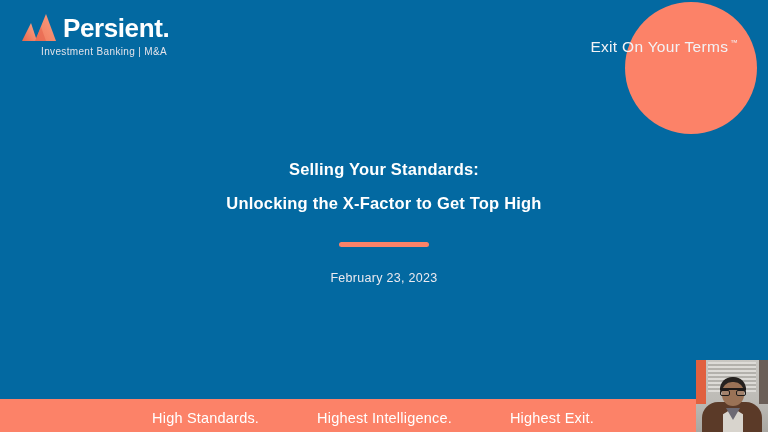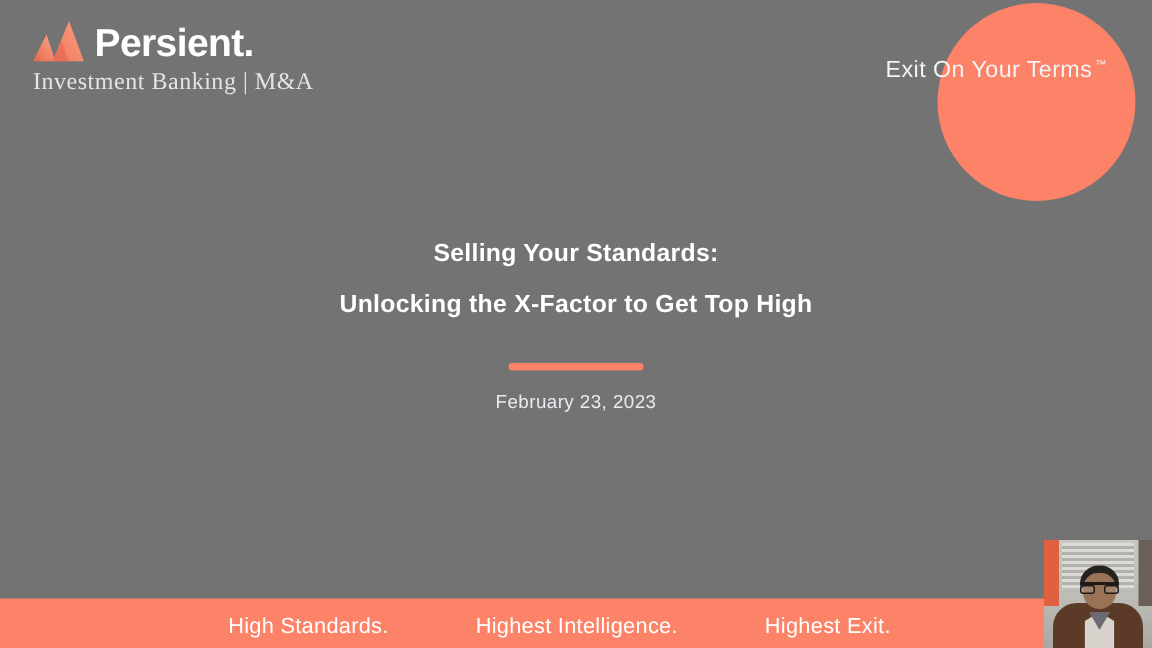--- a/index.html
+++ b/index.html
@@ -8,21 +8,21 @@
     background: #2b2b38;
   }
   body {
     font-family: "Liberation Sans", sans-serif;
   }
   #slide {
     position: relative;
     width: 768px;
     height: 432px;
     overflow: hidden;
-    background: #737373;
+    background: #0369a1;
   }
 
   
   .accent-circle {
     position: absolute;
     left: 625px;
     top: 2px;
     width: 132px;
     height: 132px;
     border-radius: 50%;
@@ -51,26 +51,25 @@
   .logo-word {
     font-size: 26px;
     font-weight: bold;
     color: #ffffff;
     letter-spacing: -0.4px;
     line-height: 1;
     white-space: nowrap;
   }
   .logo-tagline {
     margin-top: 5px;
-    margin-left: 0;
-    font-size: 16px;
+    margin-left: 19px;
+    font-size: 10px;
     color: #e3e3ea;
     letter-spacing: 0.35px;
     white-space: nowrap;
-    font-family: Liberation Serif, serif;
   }
 
   
   .topright-tagline {
     position: absolute;
     right: 30px;
     top: 38px;
     display: flex;
     align-items: flex-start;
     color: #f3f2f5;
@@ -111,21 +110,21 @@
     line-height: 1.2;
   }
   .divider {
     width: 90px;
     height: 5px;
     border-radius: 3px;
     background: #fc8268;
     margin: 28px auto 0 auto;
   }
   .event-date {
-    margin-top: 14px;
+    margin-top: 24px;
     font-size: 12.5px;
     color: #eceaf0;
     letter-spacing: 0.3px;
     text-align: center;
   }
 
   
   .banner {
     position: absolute;
     left: 0;

